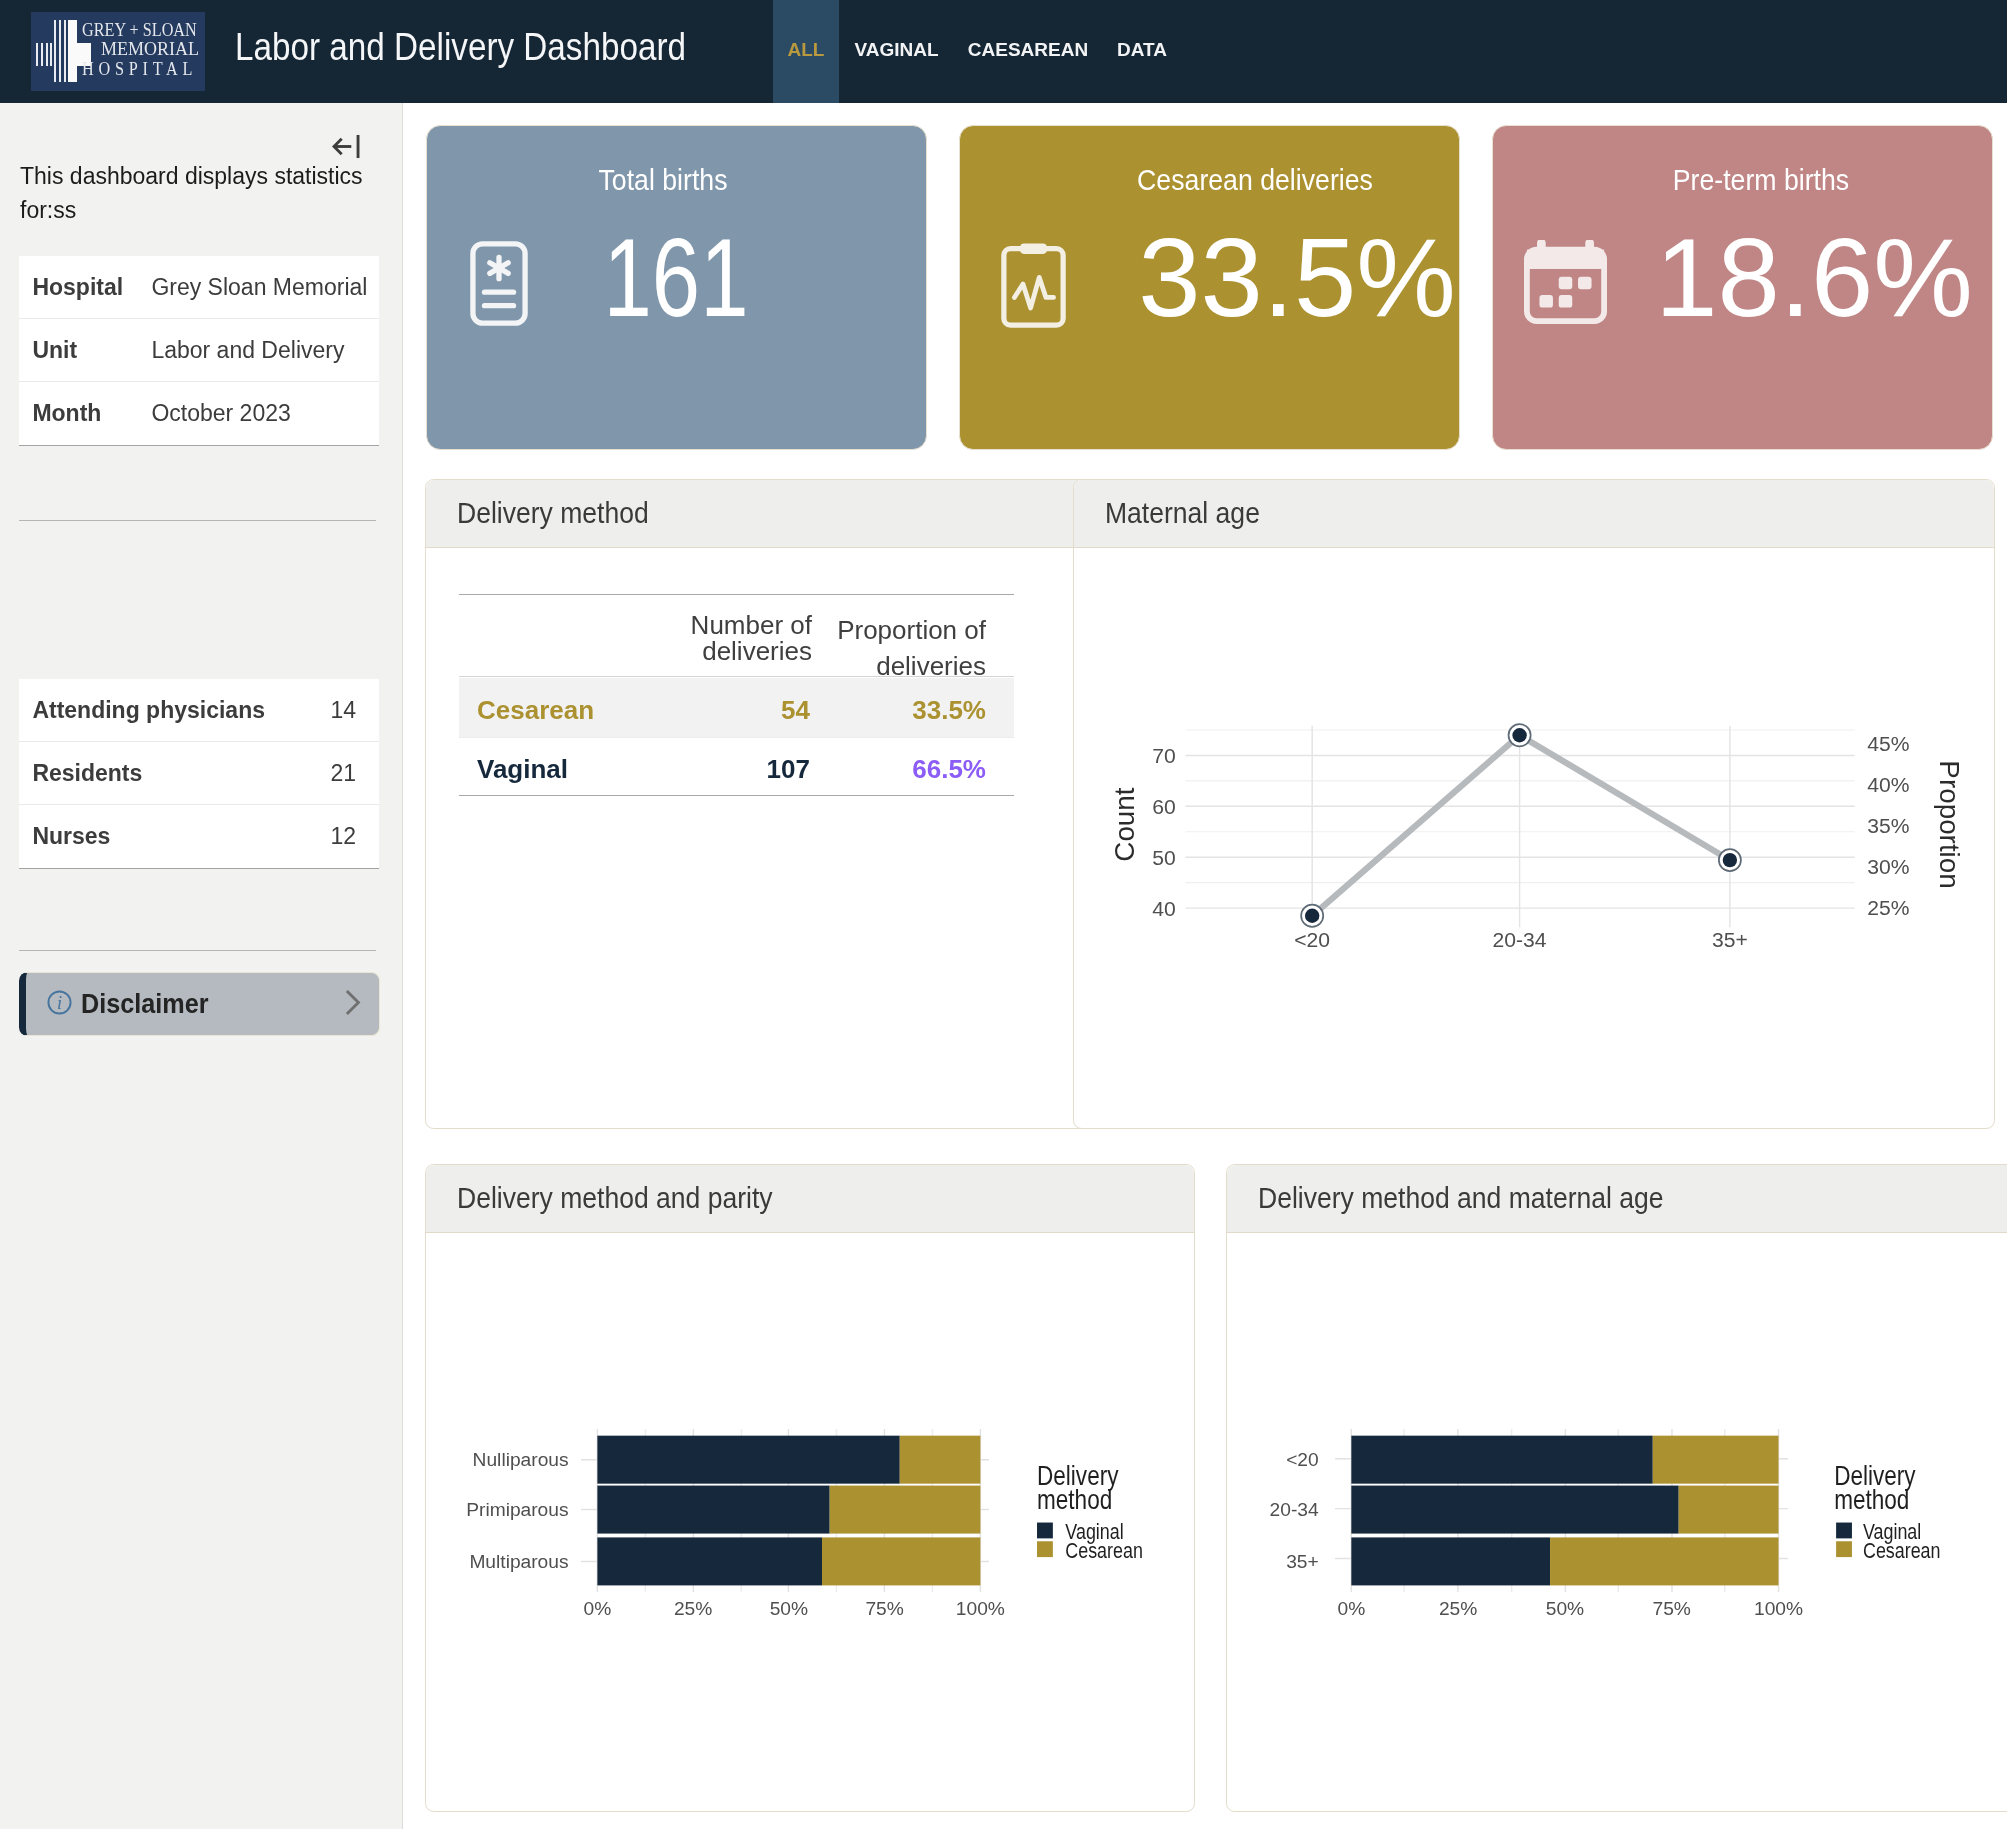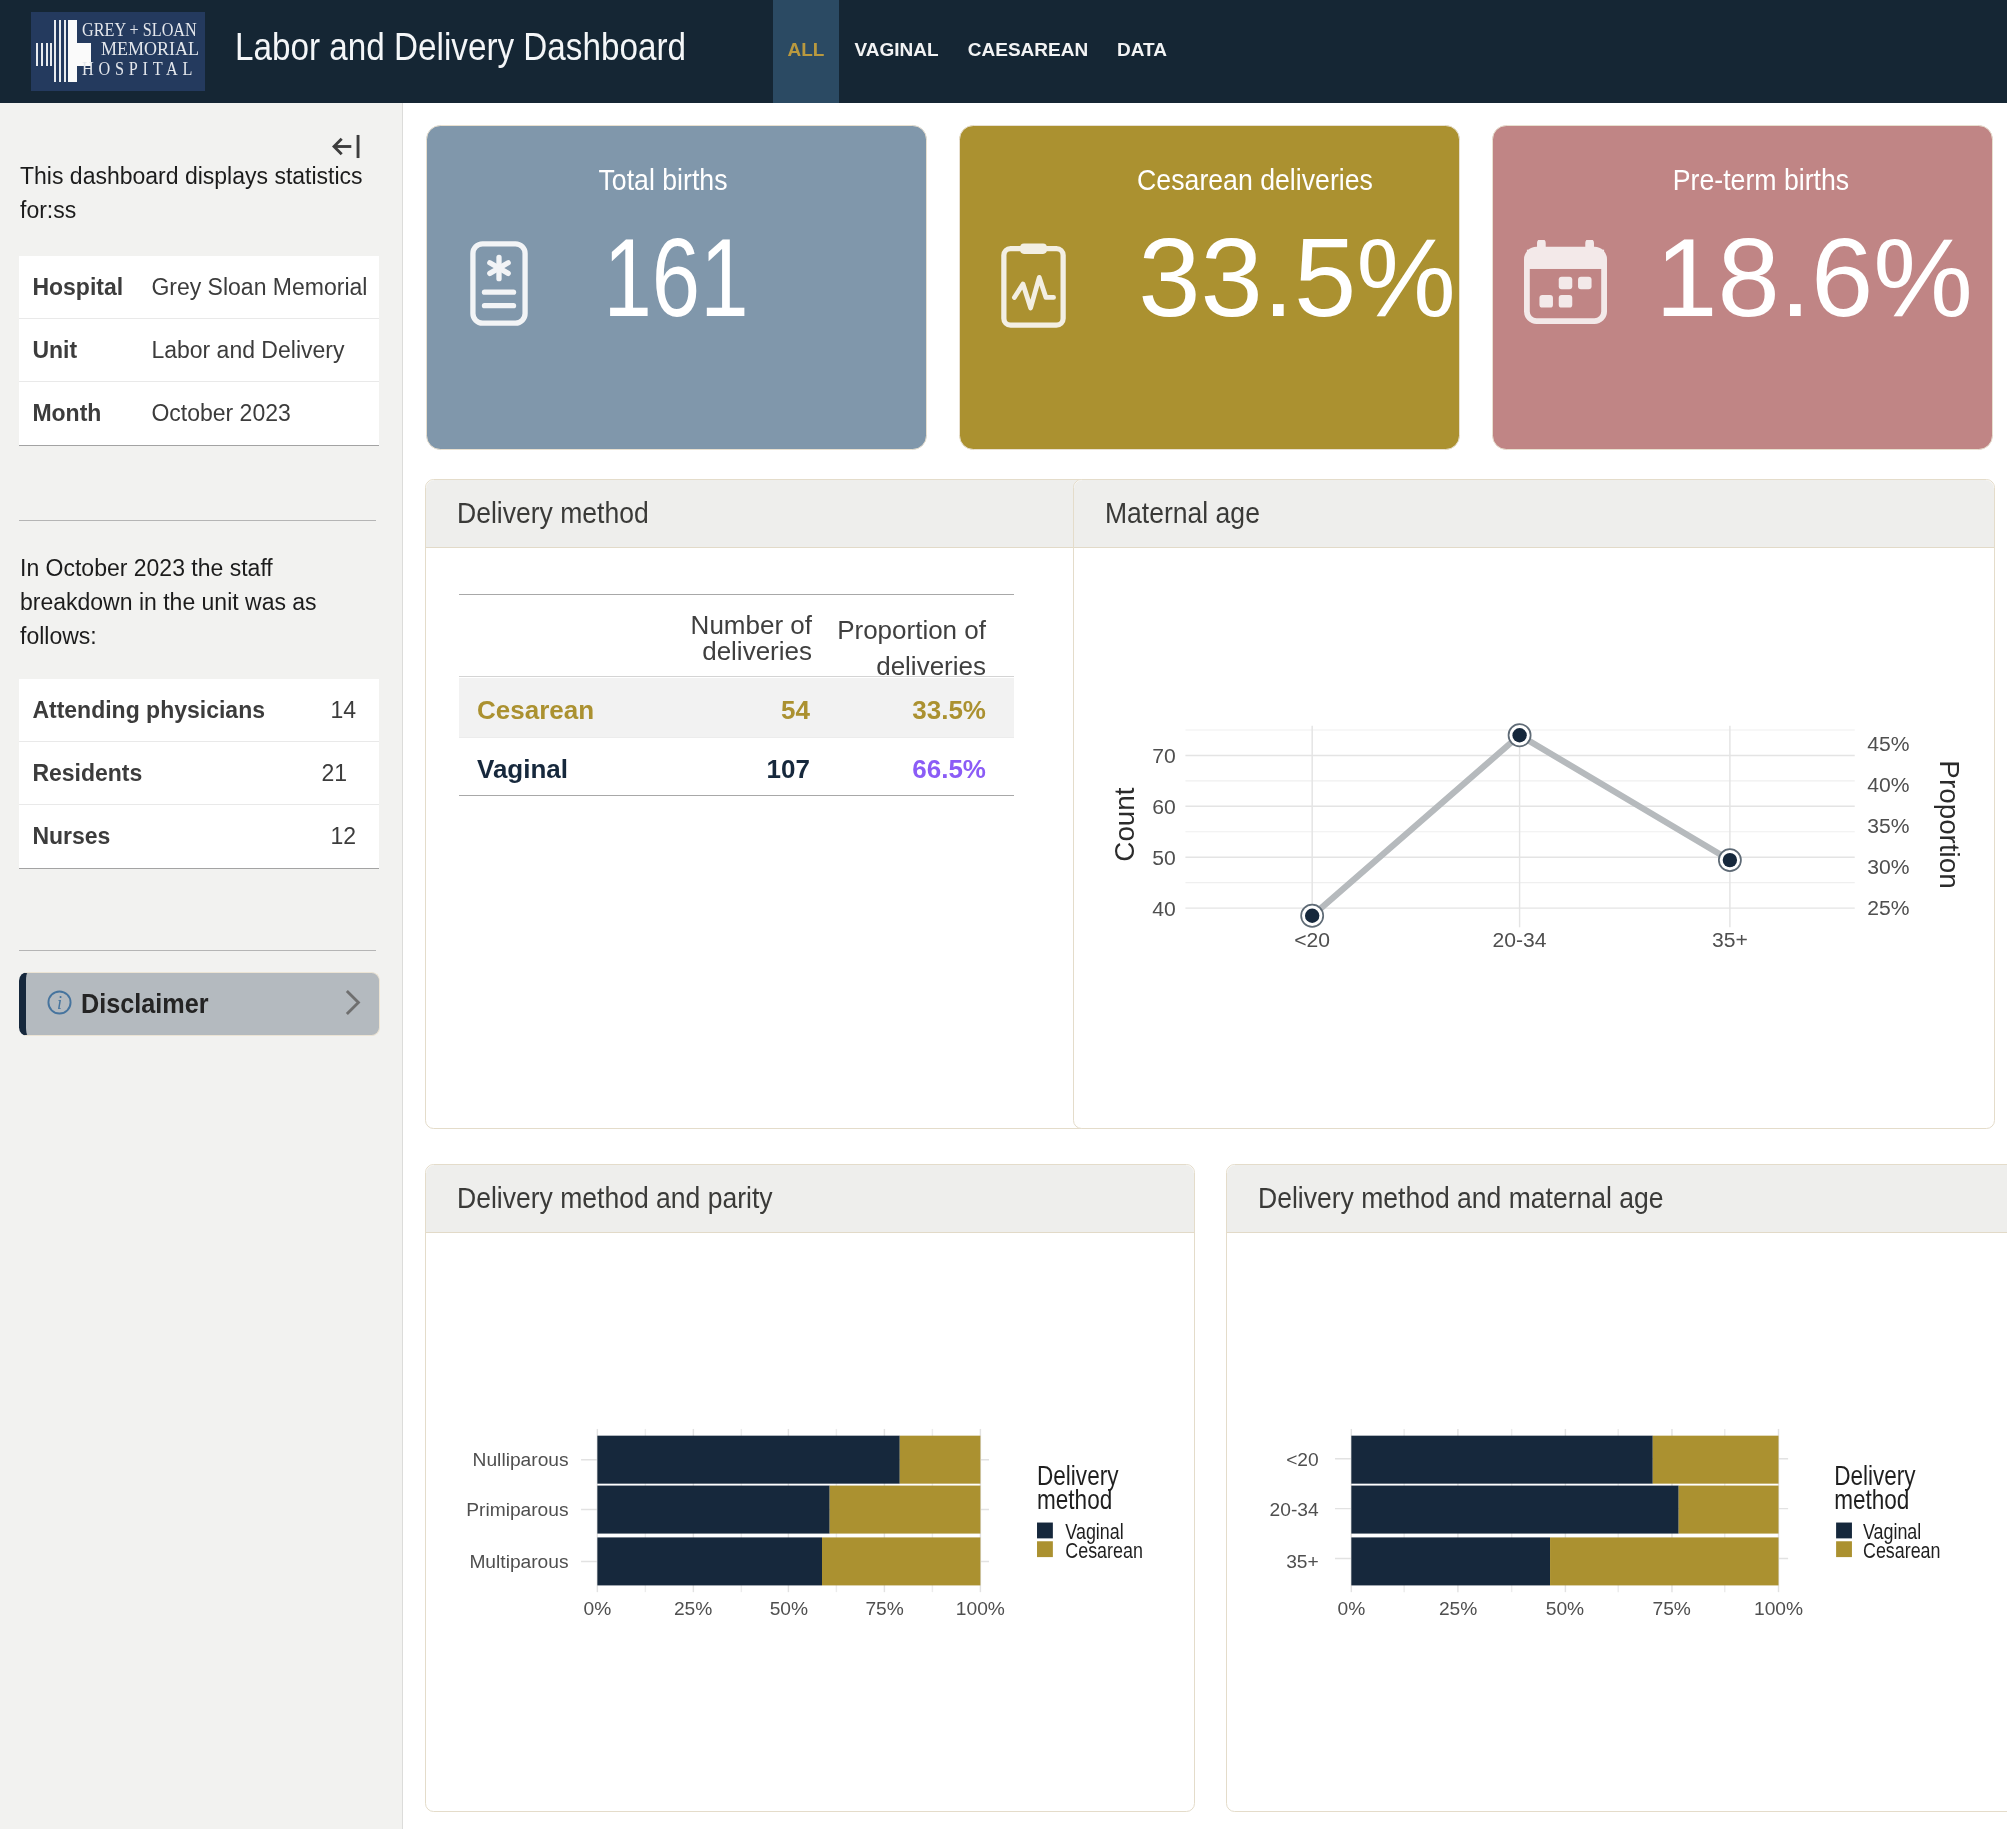--- a/index.html
+++ b/index.html
@@ -86,29 +86,28 @@
     <div class="side-row">
         <b style="margin-left:13.4px; width:119px;">Unit</b>
         <span>Labor and Delivery</span>
       </div>
     <div class="side-row">
         <b style="margin-left:13.4px; width:119px;">Month</b>
         <span>October 2023</span>
       </div>
   </div>
   <div class="sdiv" style="top:520px;"></div>
-  <div class="side-p" style="top:551px;">In October 2023 the staff<br>breakdown in the unit was as<br>follows:</div>
   <div class="side-table" style="top:679px;">
     <div class="side-row">
         <b style="margin-left:13.4px;">Attending physicians</b>
         <span style="margin-left:auto; margin-right:23px;">14</span>
       </div>
     <div class="side-row">
         <b style="margin-left:13.4px;">Residents</b>
-        <span style="margin-left:auto; margin-right:32px;">21</span>
+        <span style="margin-left:auto; margin-right:23px;">21</span>
       </div>
     <div class="side-row">
         <b style="margin-left:13.4px;">Nurses</b>
         <span style="margin-left:auto; margin-right:23px;">12</span>
       </div>
   </div>
   <div class="sdiv" style="top:950px;"></div>
   <div id="disclaimer">
     <svg class="abs" style="left:21px; top:17.3px;" width="25" height="25" viewBox="0 0 26 26">
       <circle cx="13" cy="13" r="11.5" fill="none" stroke="#46749e" stroke-width="2"></circle>

